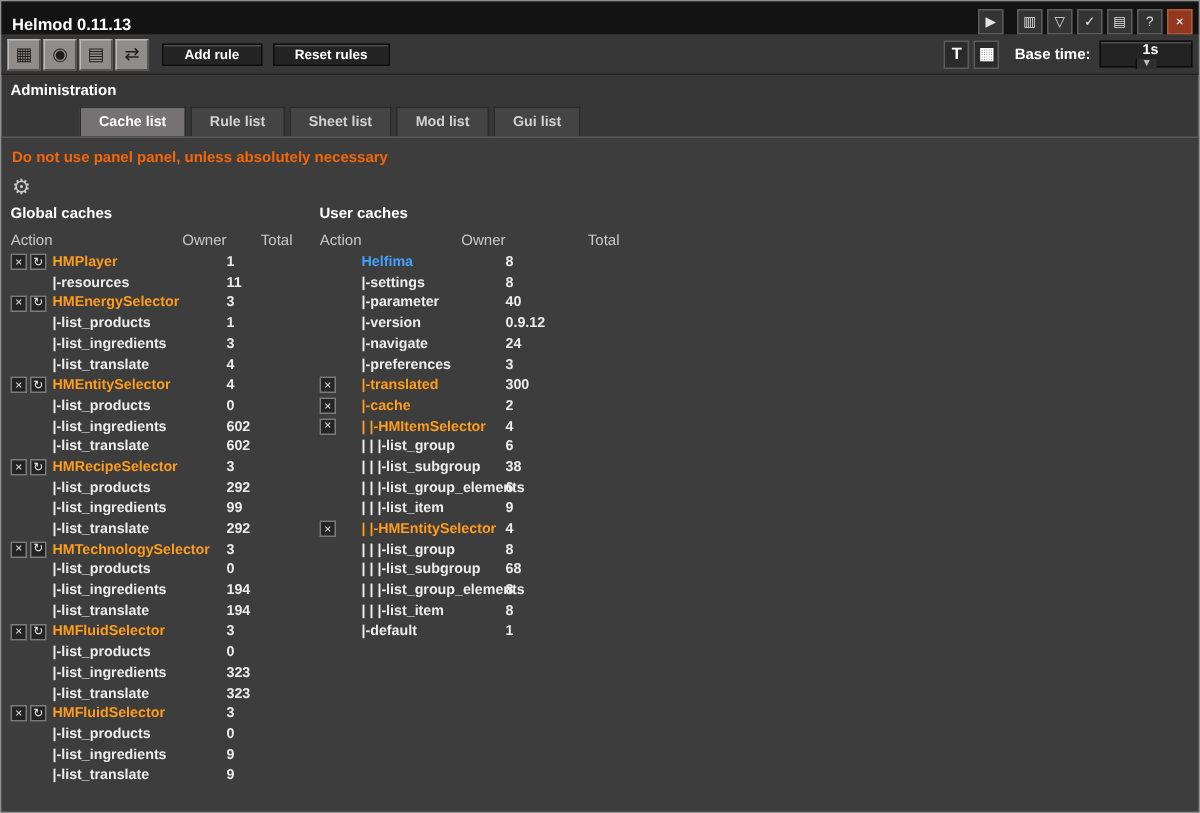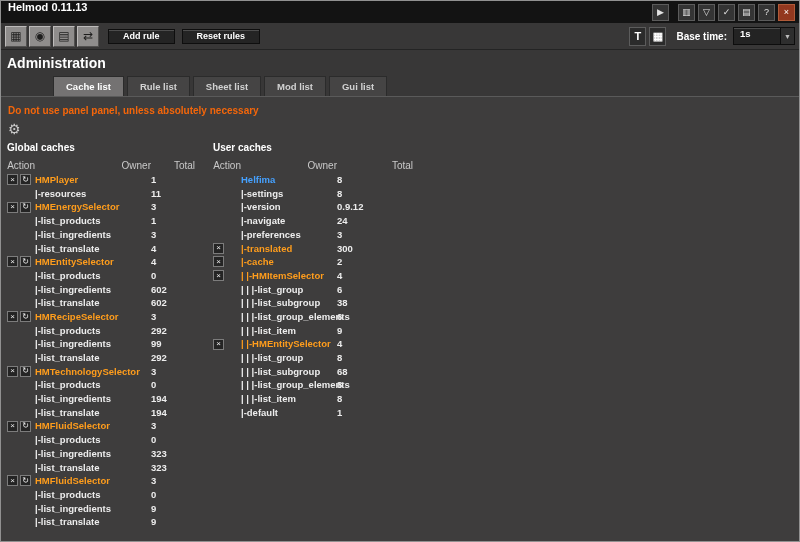--- a/index.html
+++ b/index.html
@@ -1,45 +1,45 @@
 <!DOCTYPE html>
 <html><head>
 <meta charset="utf-8">
 <style>
   *{margin:0;padding:0;box-sizing:border-box;}
   html,body{width:800px;height:542px;overflow:hidden;background:#222;}
   body{font-family:"Liberation Sans",sans-serif;}
   .window{width:800px;height:542px;border:1px solid #919191;background:#383737;display:flex;flex-direction:column;}
 
   
-  .titlebar{height:22px;background:#131313;display:flex;align-items:flex-start;padding:0 4px;flex:0 0 auto;}
+  .titlebar{height:22px;background:#131313;display:flex;align-items:flex-end;padding:0 4px;flex:0 0 auto;}
   .titlebar .title{color:#ffffff;font-size:11px;font-weight:bold;flex:1;padding-left:3px;}
   .tb-btn{width:17px;height:17px;margin-left:3px;background:#343434;border:1px solid #5c5c5c;color:#e3e3e3;
           font-size:9px;line-height:1;display:inline-flex;align-items:center;justify-content:center;cursor:pointer;padding:0;}
   .tb-btn.run{margin-right:6px;}
   .tb-btn.close{background:#93381f;border-color:#b05b39;color:#fff;}
 
   
   .toolbar{height:27px;display:flex;align-items:center;padding:0 4px;background:#383737;border-bottom:1px solid #242424;flex:0 0 auto;}
   .tool-icon{width:22px;height:21px;margin-right:2px;background:#8f8d8c;color:#1d1d1d;font-size:12px;line-height:1;
              border-top:1px solid #bdbbba;border-left:1px solid #bdbbba;border-right:1px solid #525150;border-bottom:1px solid #525150;
              display:inline-flex;align-items:center;justify-content:center;cursor:pointer;padding:0;}
   .dark-btn{height:15px;margin-left:7px;background:#242424;border:1px solid #0e0e0e;box-shadow:inset 0 1px 0 #4d4d4d;
             color:#ffffff;font-size:9px;font-weight:bold;padding:0 14px;display:inline-flex;align-items:center;cursor:pointer;}
   .toolbar-right{margin-left:auto;display:flex;align-items:center;}
   .sq-btn{width:17px;height:19px;margin-left:3px;background:#2b2b2b;border:1px solid #5c5c5c;color:#fff;
           font-size:11px;font-weight:bold;line-height:1;display:inline-flex;align-items:center;justify-content:center;cursor:pointer;padding:0;}
   .base-time-label{color:#ffffff;font-size:10px;font-weight:bold;margin:0 6px 0 10px;}
   .dropdown{width:62px;height:18px;background:#232323;border:1px solid #0d0d0d;box-shadow:inset 0 1px 0 #4d4d4d;
-            display:flex;align-items:flex-start;cursor:pointer;}
+            display:flex;align-items:center;cursor:pointer;flex-direction:column;}
   .dropdown .value{flex:1;color:#ffffff;font-size:9.5px;font-weight:bold;padding-left:6px;}
   .dropdown .caret{width:14px;height:100%;display:flex;align-items:center;justify-content:center;color:#bdbdbd;font-size:7px;background:#2e2e2e;border-left:1px solid #0d0d0d;}
 
   
-  .admin-title{color:#ffffff;font-size:14px;font-weight:bold;padding:5px 6px 4px;flex:0 0 auto;}
+  .admin-title{color:#ffffff;font-size:10px;font-weight:bold;padding:5px 6px 4px;flex:0 0 auto;}
   .tabs{display:flex;align-items:flex-end;padding:0 0 0 4px;height:21px;flex:0 0 auto;margin-left:48px;}
   .tab{height:20px;padding:0 12px;margin-right:3px;display:inline-flex;align-items:center;font-size:9.5px;font-weight:bold;
        color:#d2d2d2;background:#454444;border:1px solid #2b2b2b;border-bottom:none;cursor:pointer;}
   .tab.active{background:#747272;color:#ffffff;}
 
   
   .panel{flex:1;background:#3e3d3d;border-top:1px solid #5a5a5a;padding:6px;overflow:hidden;position:relative;}
   .warning{font-size:10px;font-weight:bold;color:#f4660a;margin:2px 0 6px 1px;}
   .gear-btn{background:transparent;border:none;color:#c9c9c9;font-size:14px;line-height:1;cursor:pointer;padding:0;margin:0 0 4px 1px;display:block;}
 
@@ -323,20 +323,25 @@
             <div class="cell owner blue">Helfima</div>
             <div class="cell total">8</div>
           </div>
           <div class="trow">
             <div class="cell actions"></div>
             <div class="cell owner">|-settings</div>
             <div class="cell total">8</div>
           </div>
           <div class="trow">
             <div class="cell actions"></div>
+            <div class="cell owner">|-parameter</div>
+            <div class="cell total">40</div>
+          </div>
+          <div class="trow">
+            <div class="cell actions"></div>
             <div class="cell owner">|-version</div>
             <div class="cell total">0.9.12</div>
           </div>
           <div class="trow">
             <div class="cell actions"></div>
             <div class="cell owner">|-navigate</div>
             <div class="cell total">24</div>
           </div>
           <div class="trow">
             <div class="cell actions"></div>

